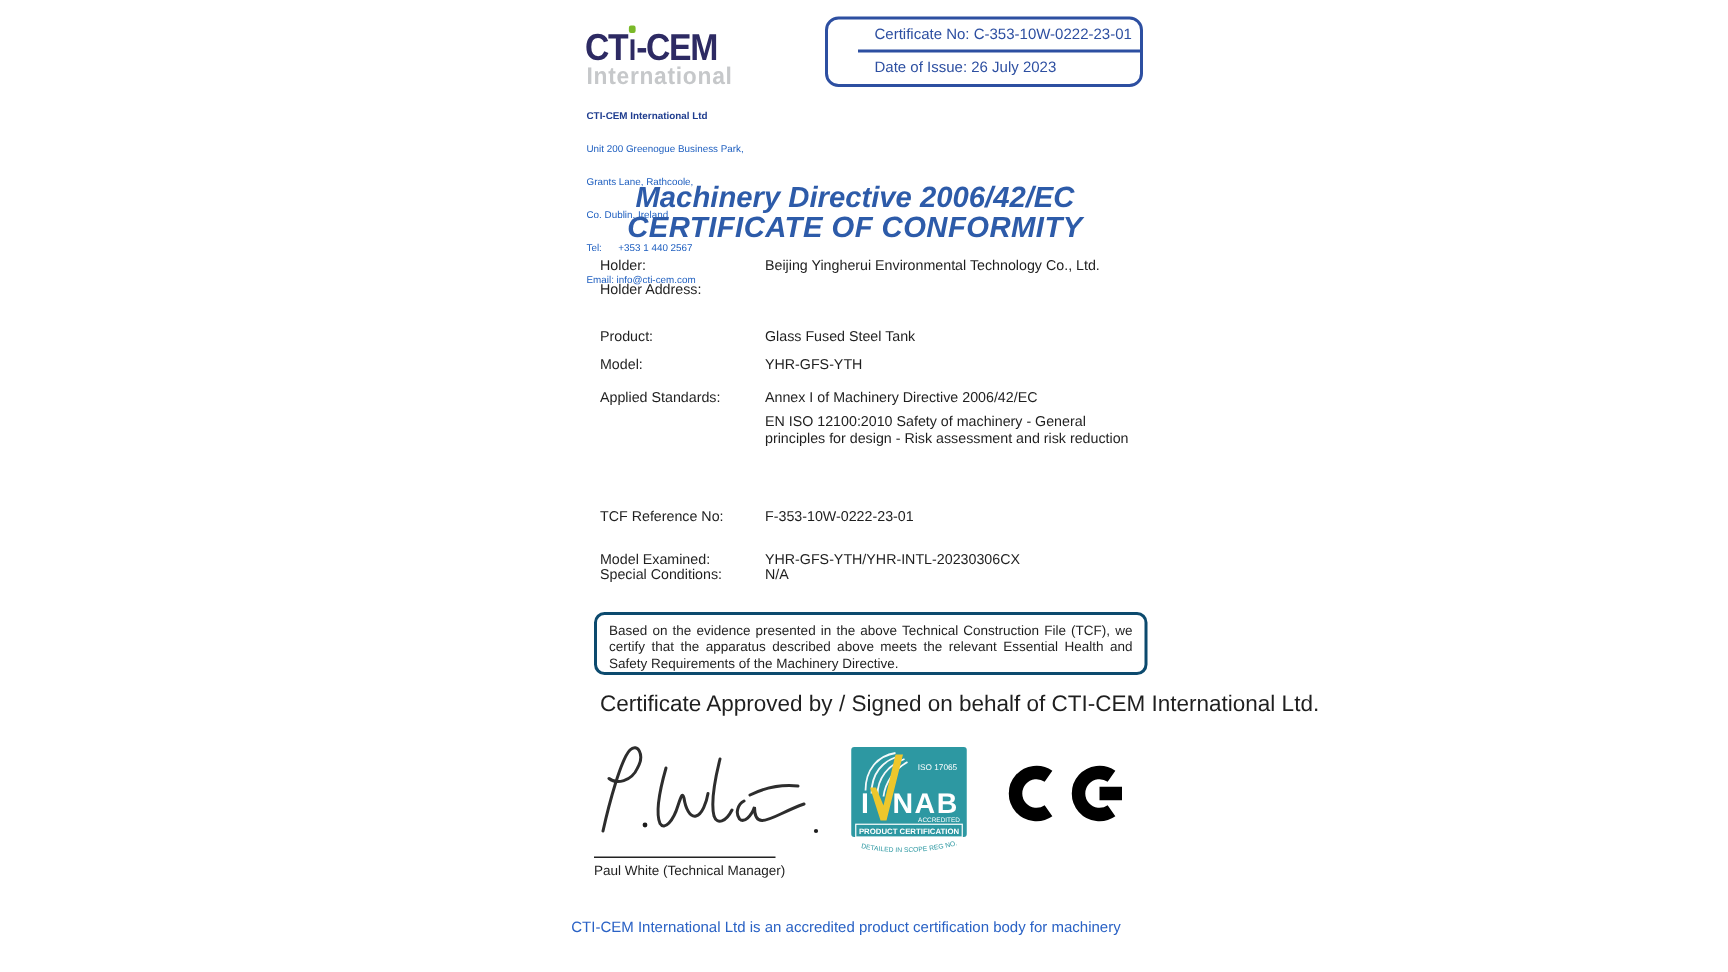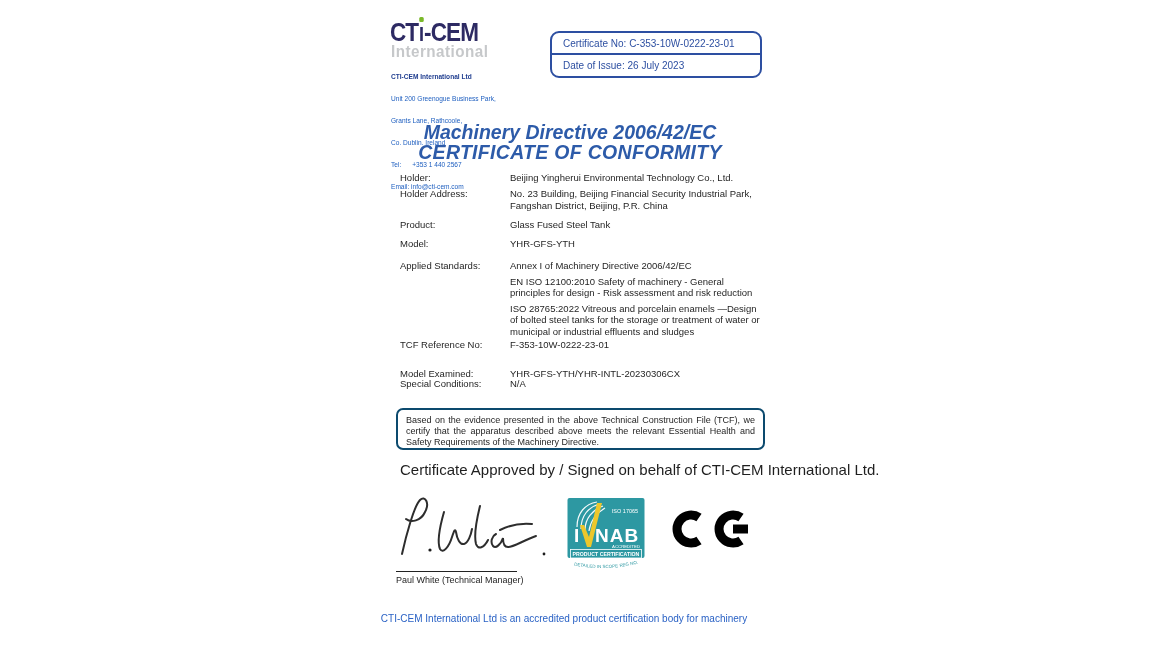--- a/index.html
+++ b/index.html
@@ -24,22 +24,22 @@
     color:#c6c8ca; transform:scaleX(.95); transform-origin:left top; white-space:nowrap;
   }
   .addr {
     position:absolute; left:1px; top:41px; width:230px;
     font-size:9px; line-height:10px; color:#2060c0; transform:scale(.73);
     transform-origin:left top; white-space:pre;
   }
   .addr .company { font-weight:700; color:#1f3d8f; }
   
   .certbox {
-    position:absolute; left:550px; top:31px; width:212px; height:47px;
-    border:2px solid #2d4fa1; border-radius:9px; overflow:hidden; background:#fff;
+    position:absolute; left:550px; top:11px; width:212px; height:47px;
+    border:2px solid #2d4fa1; border-radius:9px; overflow:hidden; background:#fff;padding-left:20px;
   }
   .certbox .cbrow {
     height:21.5px; line-height:21px; padding-left:11px; font-size:10px; color:#2d4fa1;
     white-space:nowrap;
   }
   .certbox .cbrow.first { border-bottom:2px solid #2d4fa1; }
   
   .title {
     position:absolute; left:-6px; top:122px; width:1152px; text-align:center;
     color:#2d5ba9; font-weight:700; font-style:italic;
@@ -98,36 +98,34 @@
     <div class="t1">Machinery Directive 2006/42/EC</div>
     <div class="t2">CERTIFICATE OF CONFORMITY</div>
   </div>
 
   <div class="frow" style="top:172px">
     <div class="flabel">Holder:</div>
     <div class="fvalue">Beijing Yingherui Environmental Technology Co., Ltd.</div>
   </div>
   <div class="frow" style="top:188px">
     <div class="flabel">Holder Address:</div>
-    <div class="fvalue">No. 23 Building, Beijing Financial Security Industrial Park, Fangshan District, Beijing, P.R. China</div>
   </div>
   <div class="frow" style="top:238px">
     <div class="flabel">Model:</div>
     <div class="fvalue">YHR-GFS-YTH</div>
   </div>
   <div class="frow" style="top:219px">
     <div class="flabel">Product:</div>
     <div class="fvalue">Glass Fused Steel Tank</div>
   </div>
   <div class="frow" style="top:260px">
     <div class="flabel">Applied Standards:</div>
     <div class="fvalue">
       <p>Annex I of Machinery Directive 2006/42/EC</p>
       <p>EN ISO 12100:2010 Safety of machinery - General principles for design - Risk assessment and risk reduction</p>
-      <p>ISO 28765:2022 Vitreous and porcelain enamels —Design of bolted steel tanks for the storage or treatment of water or municipal or industrial effluents and sludges</p>
     </div>
   </div>
   <div class="frow" style="top:339px">
     <div class="flabel">TCF Reference No:</div>
     <div class="fvalue">F-353-10W-0222-23-01</div>
   </div>
   <div class="frow" style="top:368px">
     <div class="flabel">Model Examined:</div>
     <div class="fvalue">YHR-GFS-YTH/YHR-INTL-20230306CX</div>
   </div>

